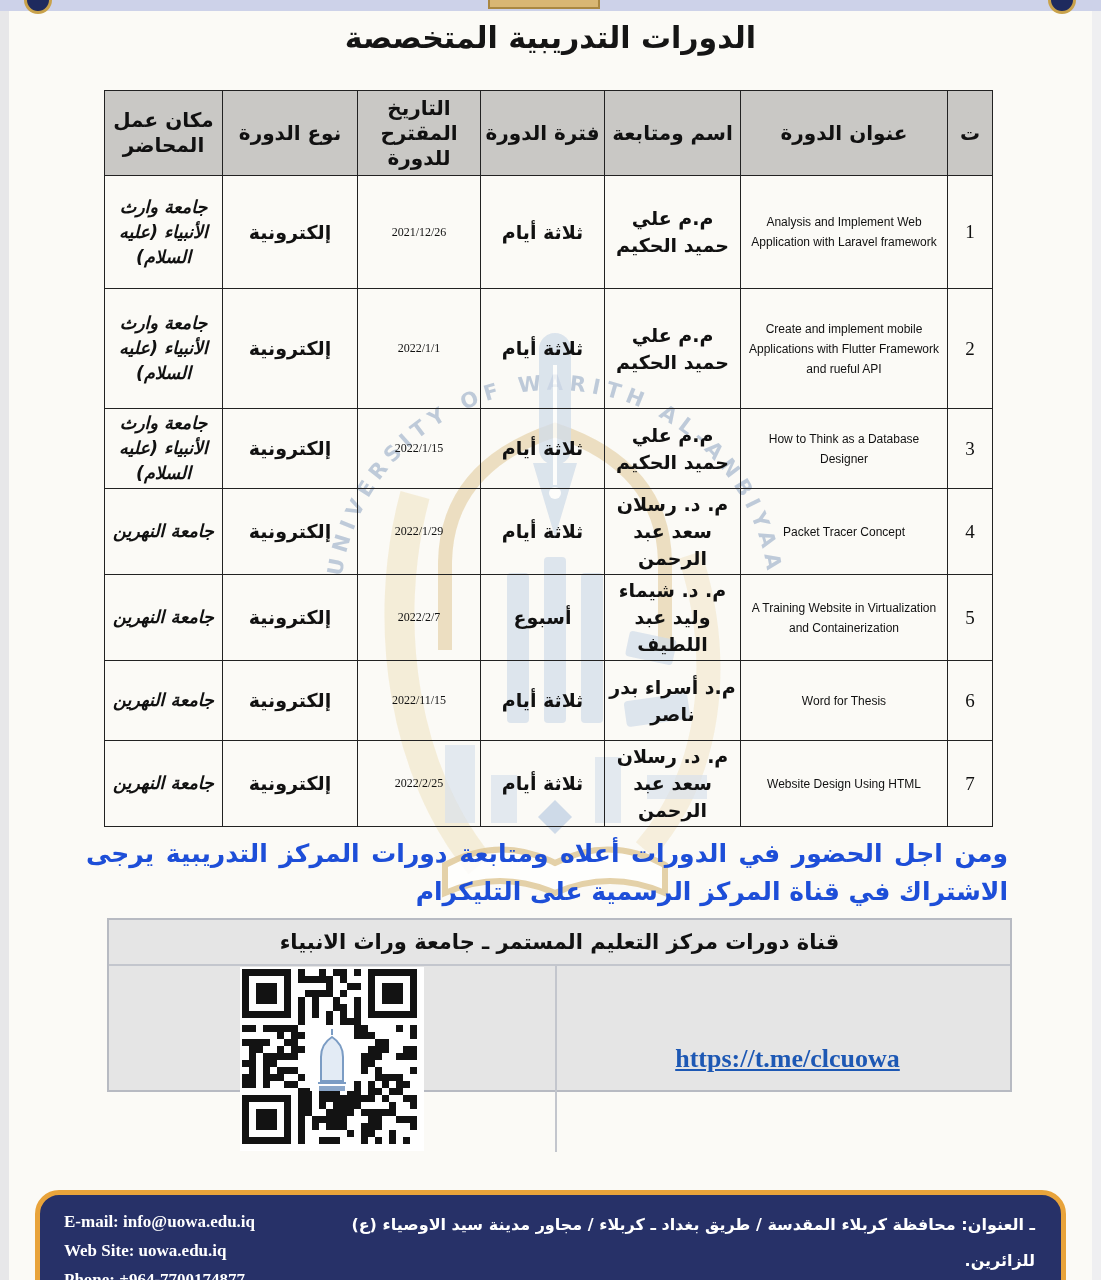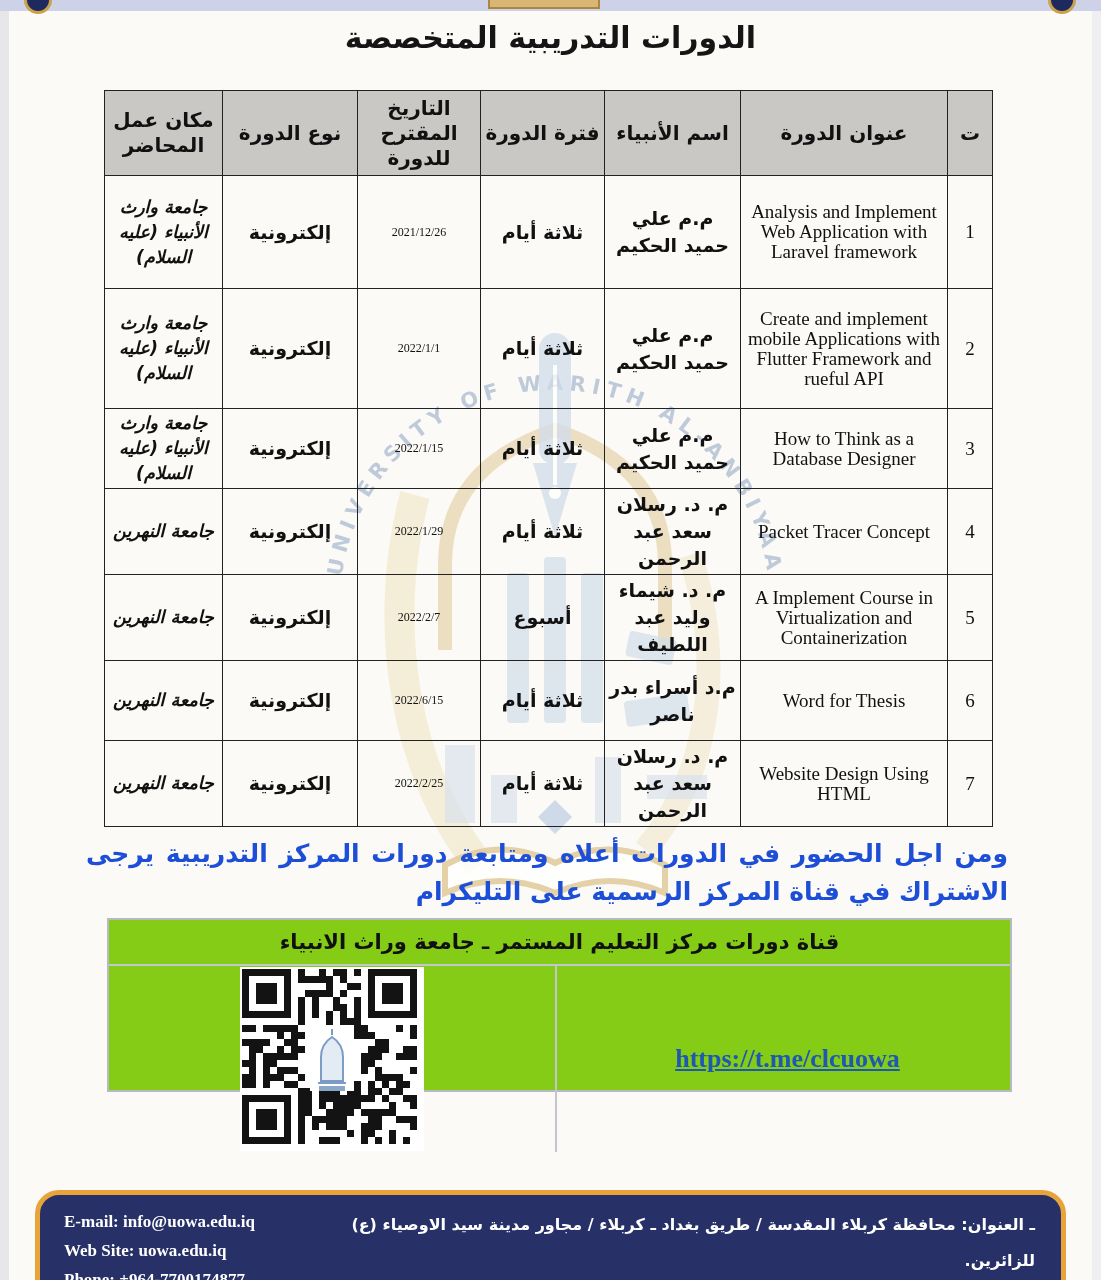--- a/index.html
+++ b/index.html
@@ -22,29 +22,29 @@
 
   
   .watermark{position:absolute;left:295px;top:305px;z-index:1;opacity:.8;pointer-events:none;}
 
   
   table.courses{position:absolute;left:104px;top:90px;width:888px;border-collapse:collapse;table-layout:fixed;z-index:2;direction:rtl;background:transparent;}
   table.courses th,table.courses td{border:1.7px solid #222;text-align:center;vertical-align:middle;padding:2px 4px;overflow:hidden;}
   table.courses thead th{background:#c9c8c5;font-size:20px;font-weight:bold;line-height:25px;height:80px;color:#111;}
   td.ar{font-size:19px;font-weight:bold;line-height:27px;color:#111;}
   td.workplace{font-size:17.5px;line-height:25px;font-style:italic;}
-  td.en{font-family:Liberation Serif, serif;font-size:19px;font-weight:normal;line-height:20px;direction:ltr;color:#111;}
+  td.en{font-family:Liberation Sans, sans-serif;font-size:12px;font-weight:normal;line-height:20px;direction:ltr;color:#111;}
   td.num{font-family:"Liberation Serif","DejaVu Serif",serif;font-size:19px;direction:ltr;color:#111;}
   td.date{font-family:"Liberation Serif","DejaVu Serif",serif;font-size:12px;direction:ltr;color:#111;}
 
   
   .notice{position:absolute;left:86px;top:835px;width:922px;z-index:2;direction:rtl;text-align:justify;font-size:25px;font-weight:bold;line-height:38px;color:#1d4ed8;}
 
   
-  .channel-box{position:absolute;left:107px;top:918px;width:905px;height:174px;border:2px solid #b7bac2;background:#84cc16;z-index:2;box-sizing:border-box;}
+  .channel-box{position:absolute;left:107px;top:918px;width:905px;height:174px;border:2px solid #b7bac2;background:#e5e5e5;z-index:2;box-sizing:border-box;}
   .channel-title{height:44px;line-height:44px;text-align:center;font-weight:bold;font-size:21px;color:#111;border-bottom:2px solid #c3c6cd;direction:rtl;}
   .channel-body{display:flex;height:186px;}
   .qr-cell{width:446px;display:flex;align-items:center;justify-content:center;}
   .link-cell{flex:1;border-left:2px solid #c3c6cd;display:flex;align-items:center;justify-content:center;}
   .tg-link{color:#1d58b4;font-weight:bold;font-size:26px;font-family:"Liberation Serif","DejaVu Serif",serif;text-decoration:underline;margin-left:8px;}
 
   
   .footer{position:absolute;left:35px;top:1190px;width:1031px;height:124px;background:#273168;border:5px solid #e8a33b;border-radius:24px;z-index:4;box-sizing:border-box;display:flex;}
   .contact{width:292px;padding:12px 0 0 24px;color:#ffffff;font-family:"Liberation Serif","DejaVu Serif",serif;font-weight:bold;font-size:17px;line-height:29px;box-sizing:border-box;}
   .contact div{white-space:nowrap;}
@@ -113,21 +113,21 @@
         <col style="width:136px">
         <col style="width:124px">
         <col style="width:123px">
         <col style="width:135px">
         <col style="width:118px">
     </colgroup>
     <thead>
       <tr>
         <th>ت</th>
         <th>عنوان الدورة</th>
-        <th>اسم الأنبياء</th>
+        <th>اسم ومتابعة</th>
         <th>فترة الدورة</th>
         <th>التاريخ المقترح للدورة</th>
         <th>نوع الدورة</th>
         <th>مكان عمل المحاضر</th>
       </tr>
     </thead>
     <tbody>
         <tr style="height: 113px;">
           <td class="num">1</td>
           <td class="en">Analysis and Implement Web Application with Laravel framework</td>
@@ -159,33 +159,33 @@
           <td class="num">4</td>
           <td class="en">Packet Tracer Concept</td>
           <td class="ar">م. د. رسلان سعد عبد الرحمن</td>
           <td class="ar">ثلاثة أيام</td>
           <td class="date">2022/1/29</td>
           <td class="ar">إلكترونية</td>
           <td class="ar workplace">جامعة النهرين</td>
         </tr>
         <tr style="height: 82px;">
           <td class="num">5</td>
-          <td class="en">A Implement Course in Virtualization and Containerization</td>
+          <td class="en">A Training Website in Virtualization and Containerization</td>
           <td class="ar">م. د. شيماء وليد عبد اللطيف</td>
           <td class="ar">أسبوع</td>
           <td class="date">2022/2/7</td>
           <td class="ar">إلكترونية</td>
           <td class="ar workplace">جامعة النهرين</td>
         </tr>
         <tr style="height: 80px;">
           <td class="num">6</td>
           <td class="en">Word for Thesis</td>
           <td class="ar">م.د أسراء بدر ناصر</td>
           <td class="ar">ثلاثة أيام</td>
-          <td class="date">2022/6/15</td>
+          <td class="date">2022/11/15</td>
           <td class="ar">إلكترونية</td>
           <td class="ar workplace">جامعة النهرين</td>
         </tr>
         <tr style="height: 82px;">
           <td class="num">7</td>
           <td class="en">Website Design Using HTML</td>
           <td class="ar">م. د. رسلان سعد عبد الرحمن</td>
           <td class="ar">ثلاثة أيام</td>
           <td class="date">2022/2/25</td>
           <td class="ar">إلكترونية</td>

